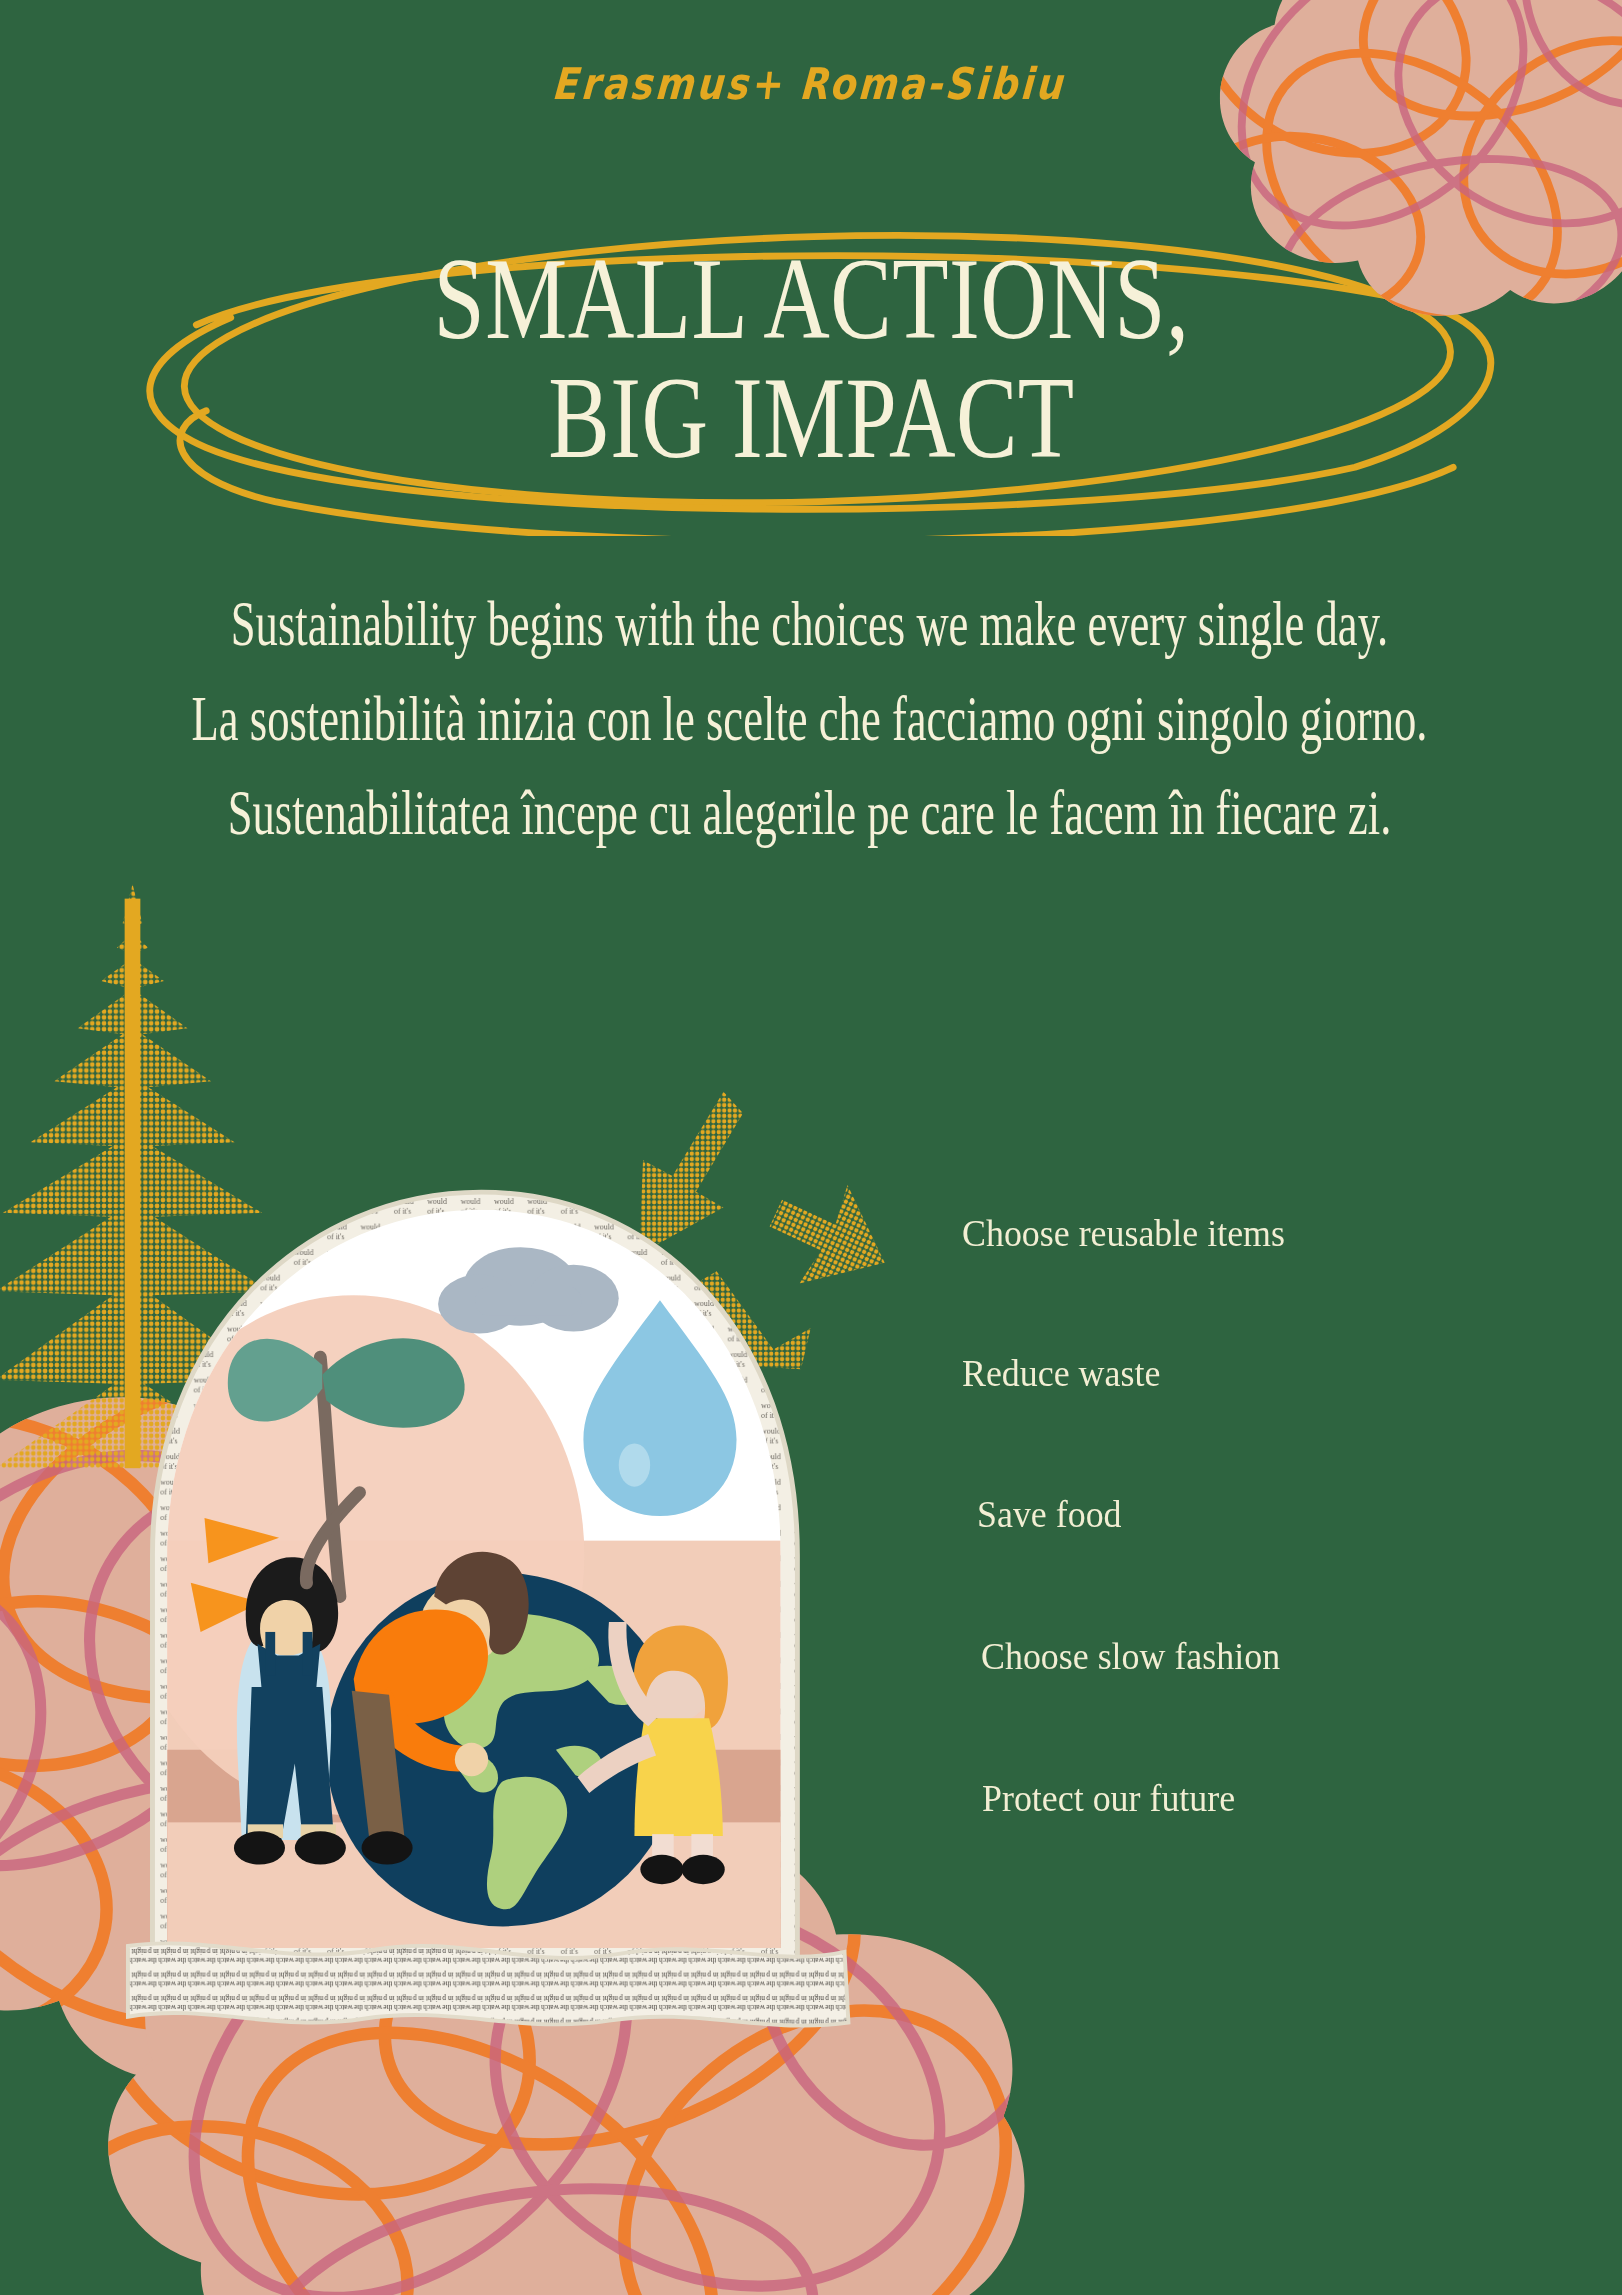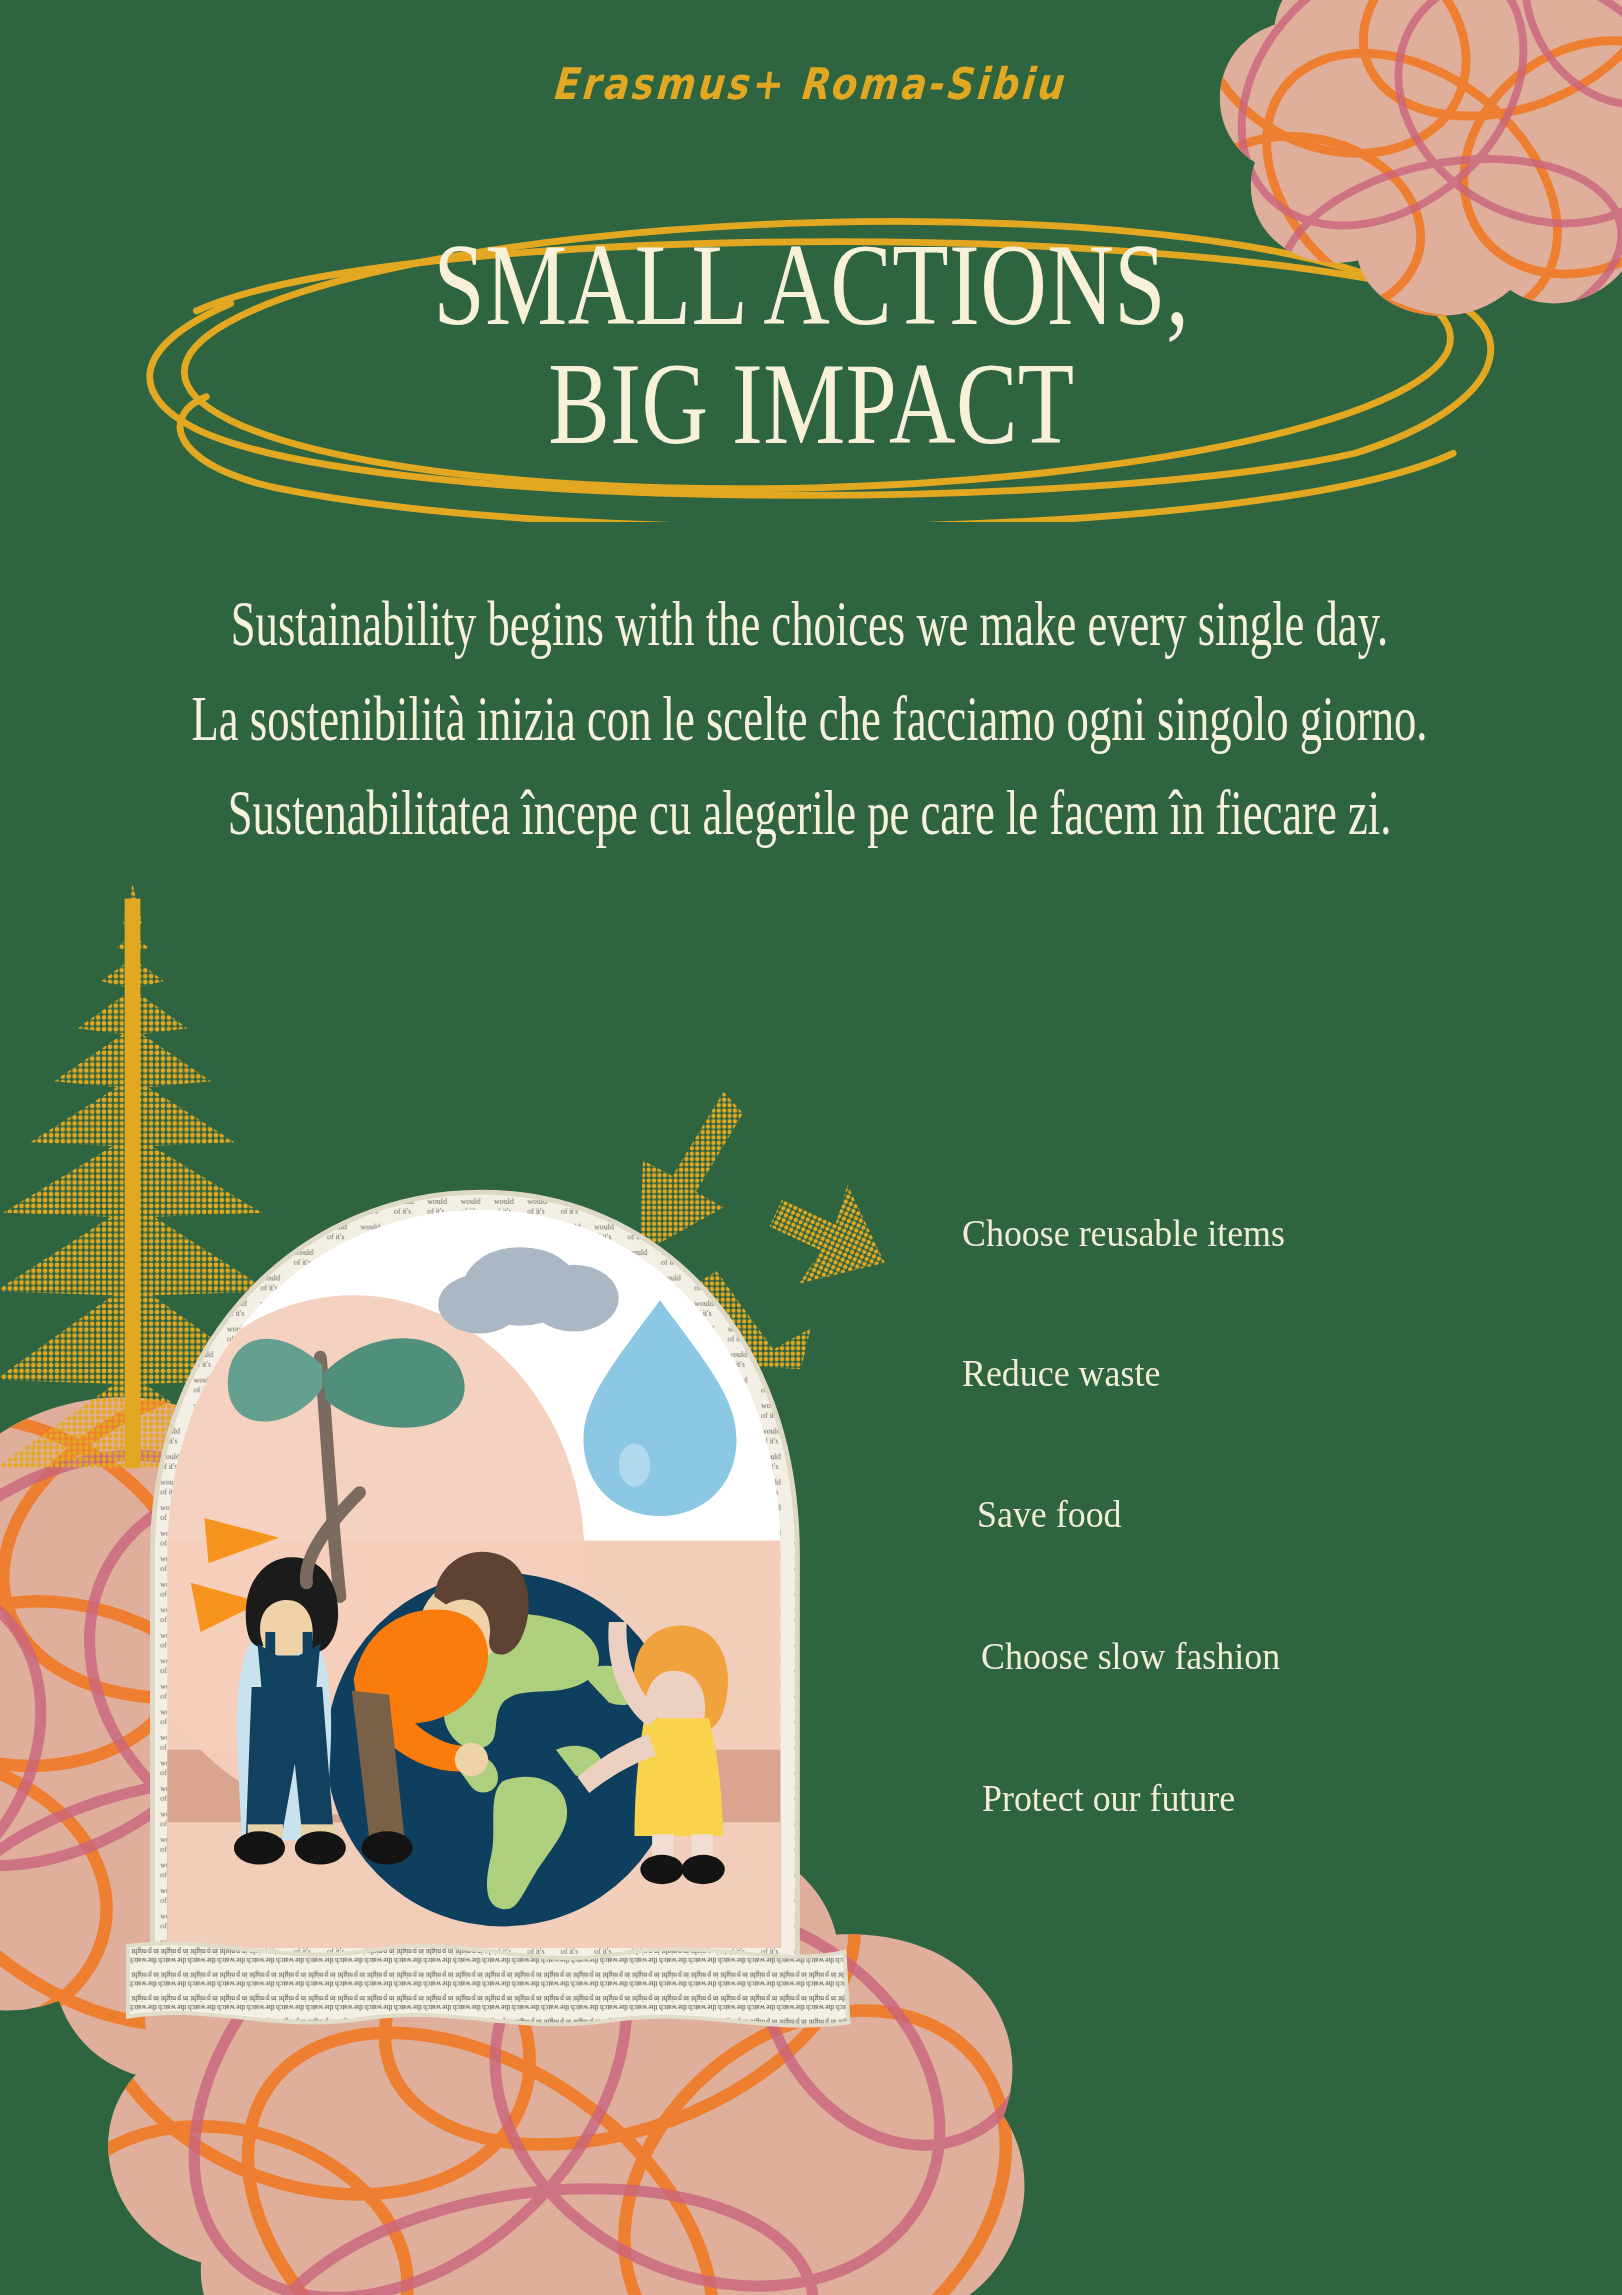--- a/index.html
+++ b/index.html
@@ -35,21 +35,21 @@
     font-size: 37px;
     font-weight: 700;
     letter-spacing: 2.9px;
     font-style: italic;
     transform: skewX(-6deg) scaleY(1.18);
   }
 
   
   #title-wrap {
     position: absolute;
-    top: 198px;
+    top: 212px;
     left: 0; right: 0;
     height: 324px;
   }
   #title-scribble {
     position: absolute;
     inset: 0;
     width: 100%;
     height: 100%;
   }
   #main-title {

